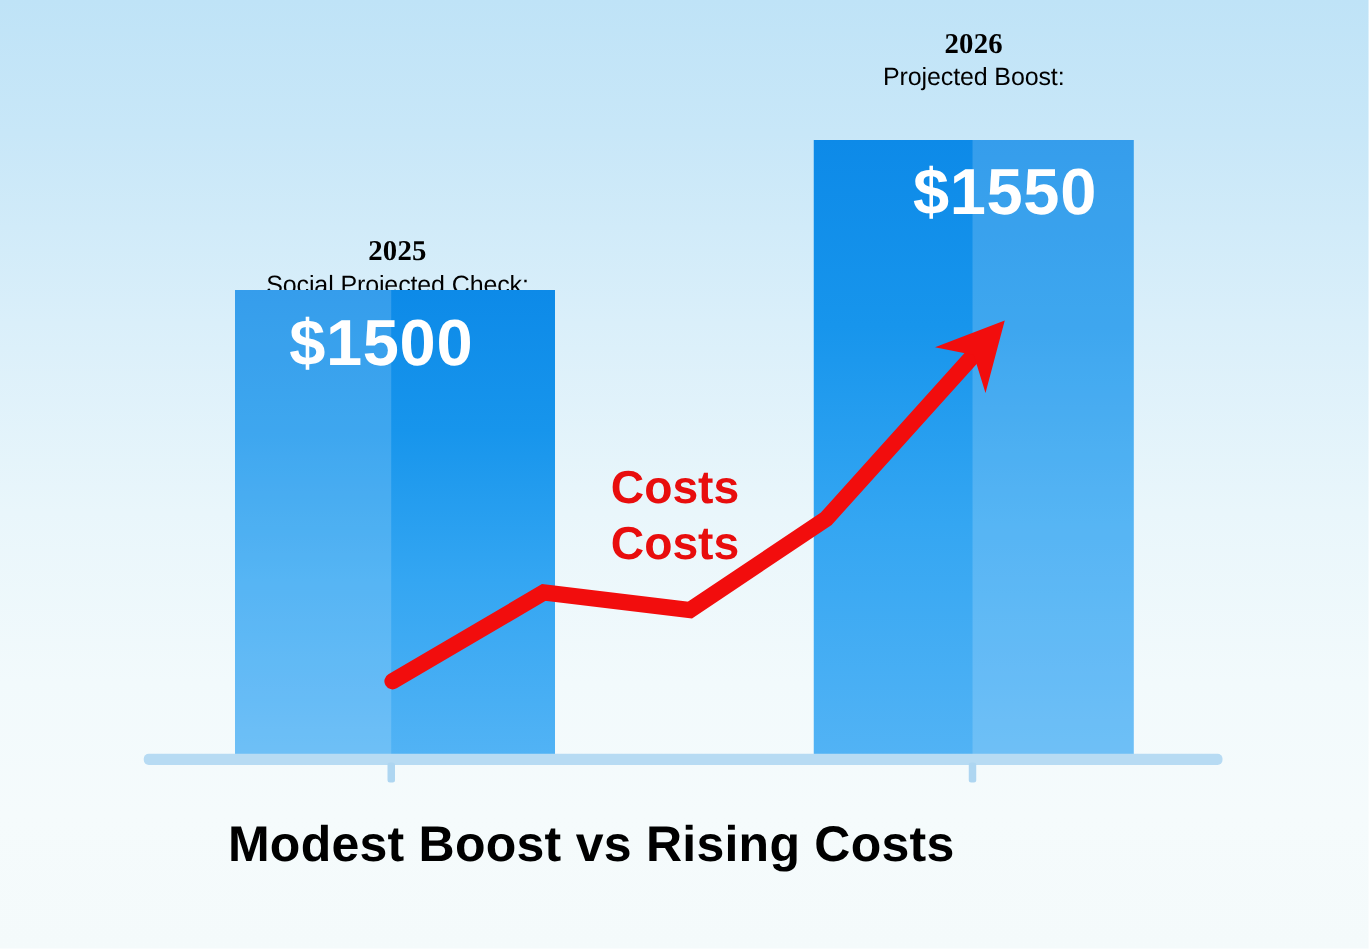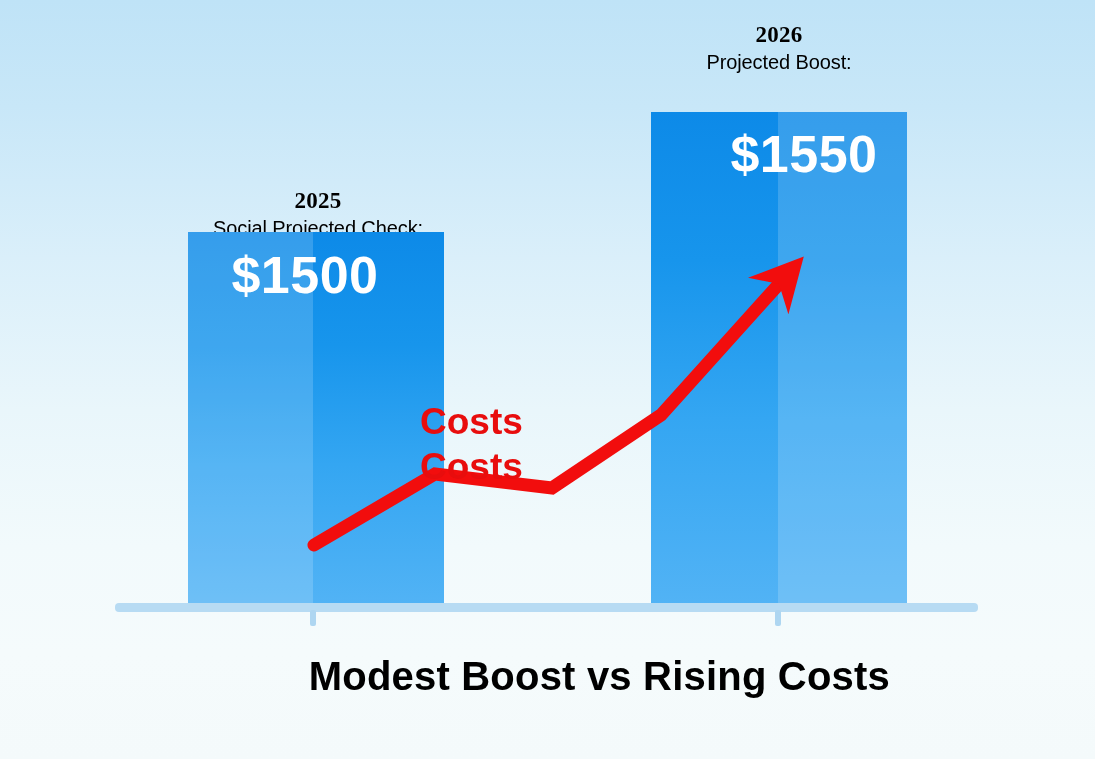--- a/index.html
+++ b/index.html
@@ -89,39 +89,40 @@
     color: #ffffff;
     font-weight: bold;
     font-size: 52px;
     letter-spacing: 0.5px;
     white-space: nowrap;
   }
 
   
   .annotation-text {
     position: absolute;
+    text-align: center;
     color: #e80d0d;
     font-weight: bold;
     font-size: 37px;
     line-height: 1.22;
     white-space: nowrap;
-    margin-top: 32px;
   }
 
   
   .footer-caption {
     position: absolute;
     left: 0;
     width: 890px;
-    text-align: right;
+    text-align: center;
     color: #000000;
     font-weight: bold;
     font-size: 40px;
     letter-spacing: 0.2px;
     white-space: nowrap;
+    padding-left: 28px;
   }
 
   .trend-svg {
     position: absolute;
     left: 0;
     top: 0;
     width: 1095px;
     height: 759px;
     pointer-events: none;
   }

